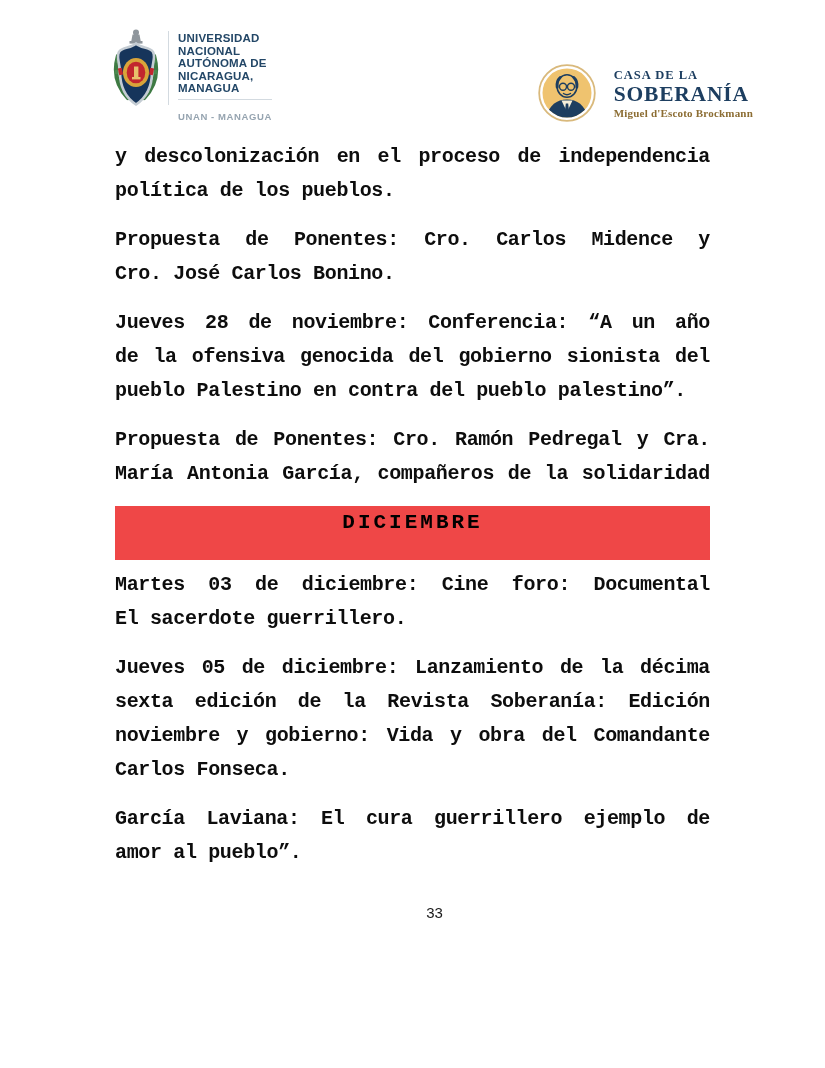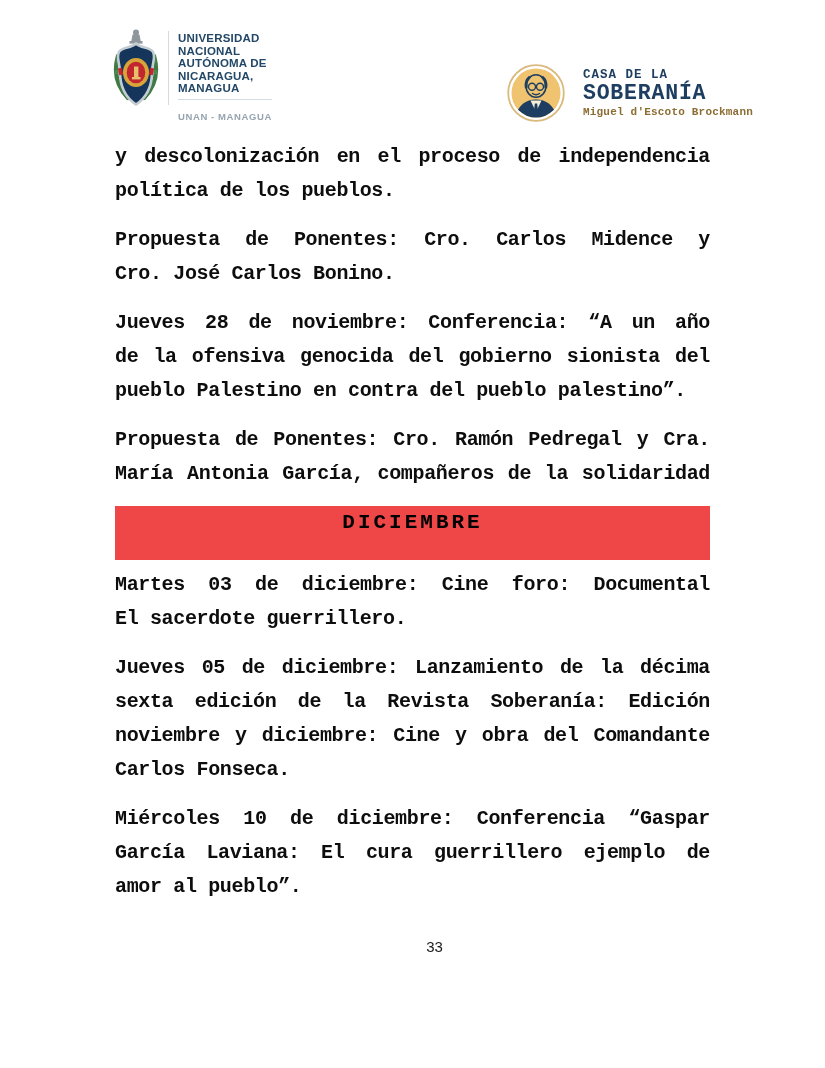--- a/index.html
+++ b/index.html
@@ -27,21 +27,21 @@
     color:#234767; letter-spacing:0.2px;
   }
   .unan-acronym {
     margin-top:4px; padding-top:11px;
     border-top:1px solid #d3dae0;
     font-size:9.5px; font-weight:bold; letter-spacing:0.6px;
     color:#96a4b0;
   }
   .casa-logo { display:flex; align-items:center; }
   .casa-portrait { width:58px; height:58px; flex:0 0 auto; margin-right:9px; }
-  .casa-textcol { font-family:Liberation Mono, monospace;margin-left:9px; }
+  .casa-textcol { font-family:Liberation Serif, serif;margin-left:9px; }
   .casa-top { font-size:12.5px; letter-spacing:1px; color:#1d3e60; font-weight:bold; }
   .casa-main { font-size:21.5px; letter-spacing:0.8px; color:#1d3e60; font-weight:bold; line-height:23px; }
   .casa-sub { font-size:11px; color:#8c6d33; font-weight:bold; letter-spacing:0.2px; margin-top:1px; }
   
   .content {
     margin:18px 115px 0 115px;
     width:595px;
   }
   .para {
     font-family:"Liberation Mono","DejaVu Sans Mono",monospace;
@@ -175,25 +175,24 @@
     </div>
 
     <div id="paras-after">
         <p class="para">
           <span class="line">Martes 03 de diciembre: Cine foro: Documental</span>
           <span class="line last">El sacerdote guerrillero.</span>
         </p>
         <p class="para">
           <span class="line">Jueves 05 de diciembre: Lanzamiento de la décima</span>
           <span class="line">sexta edición de la Revista Soberanía: Edición</span>
-          <span class="line">noviembre y diciembre: Cine y obra del Comandante</span>
+          <span class="line">noviembre y gobierno: Vida y obra del Comandante</span>
           <span class="line last">Carlos Fonseca.</span>
         </p>
         <p class="para">
-          <span class="line">Miércoles 10 de diciembre: Conferencia “Gaspar</span>
           <span class="line">García Laviana: El cura guerrillero ejemplo de</span>
           <span class="line last">amor al pueblo”.</span>
         </p>
       </div>
 
     <div class="footer">
       <span class="page-number">33</span>
     </div>
   </div>
 

